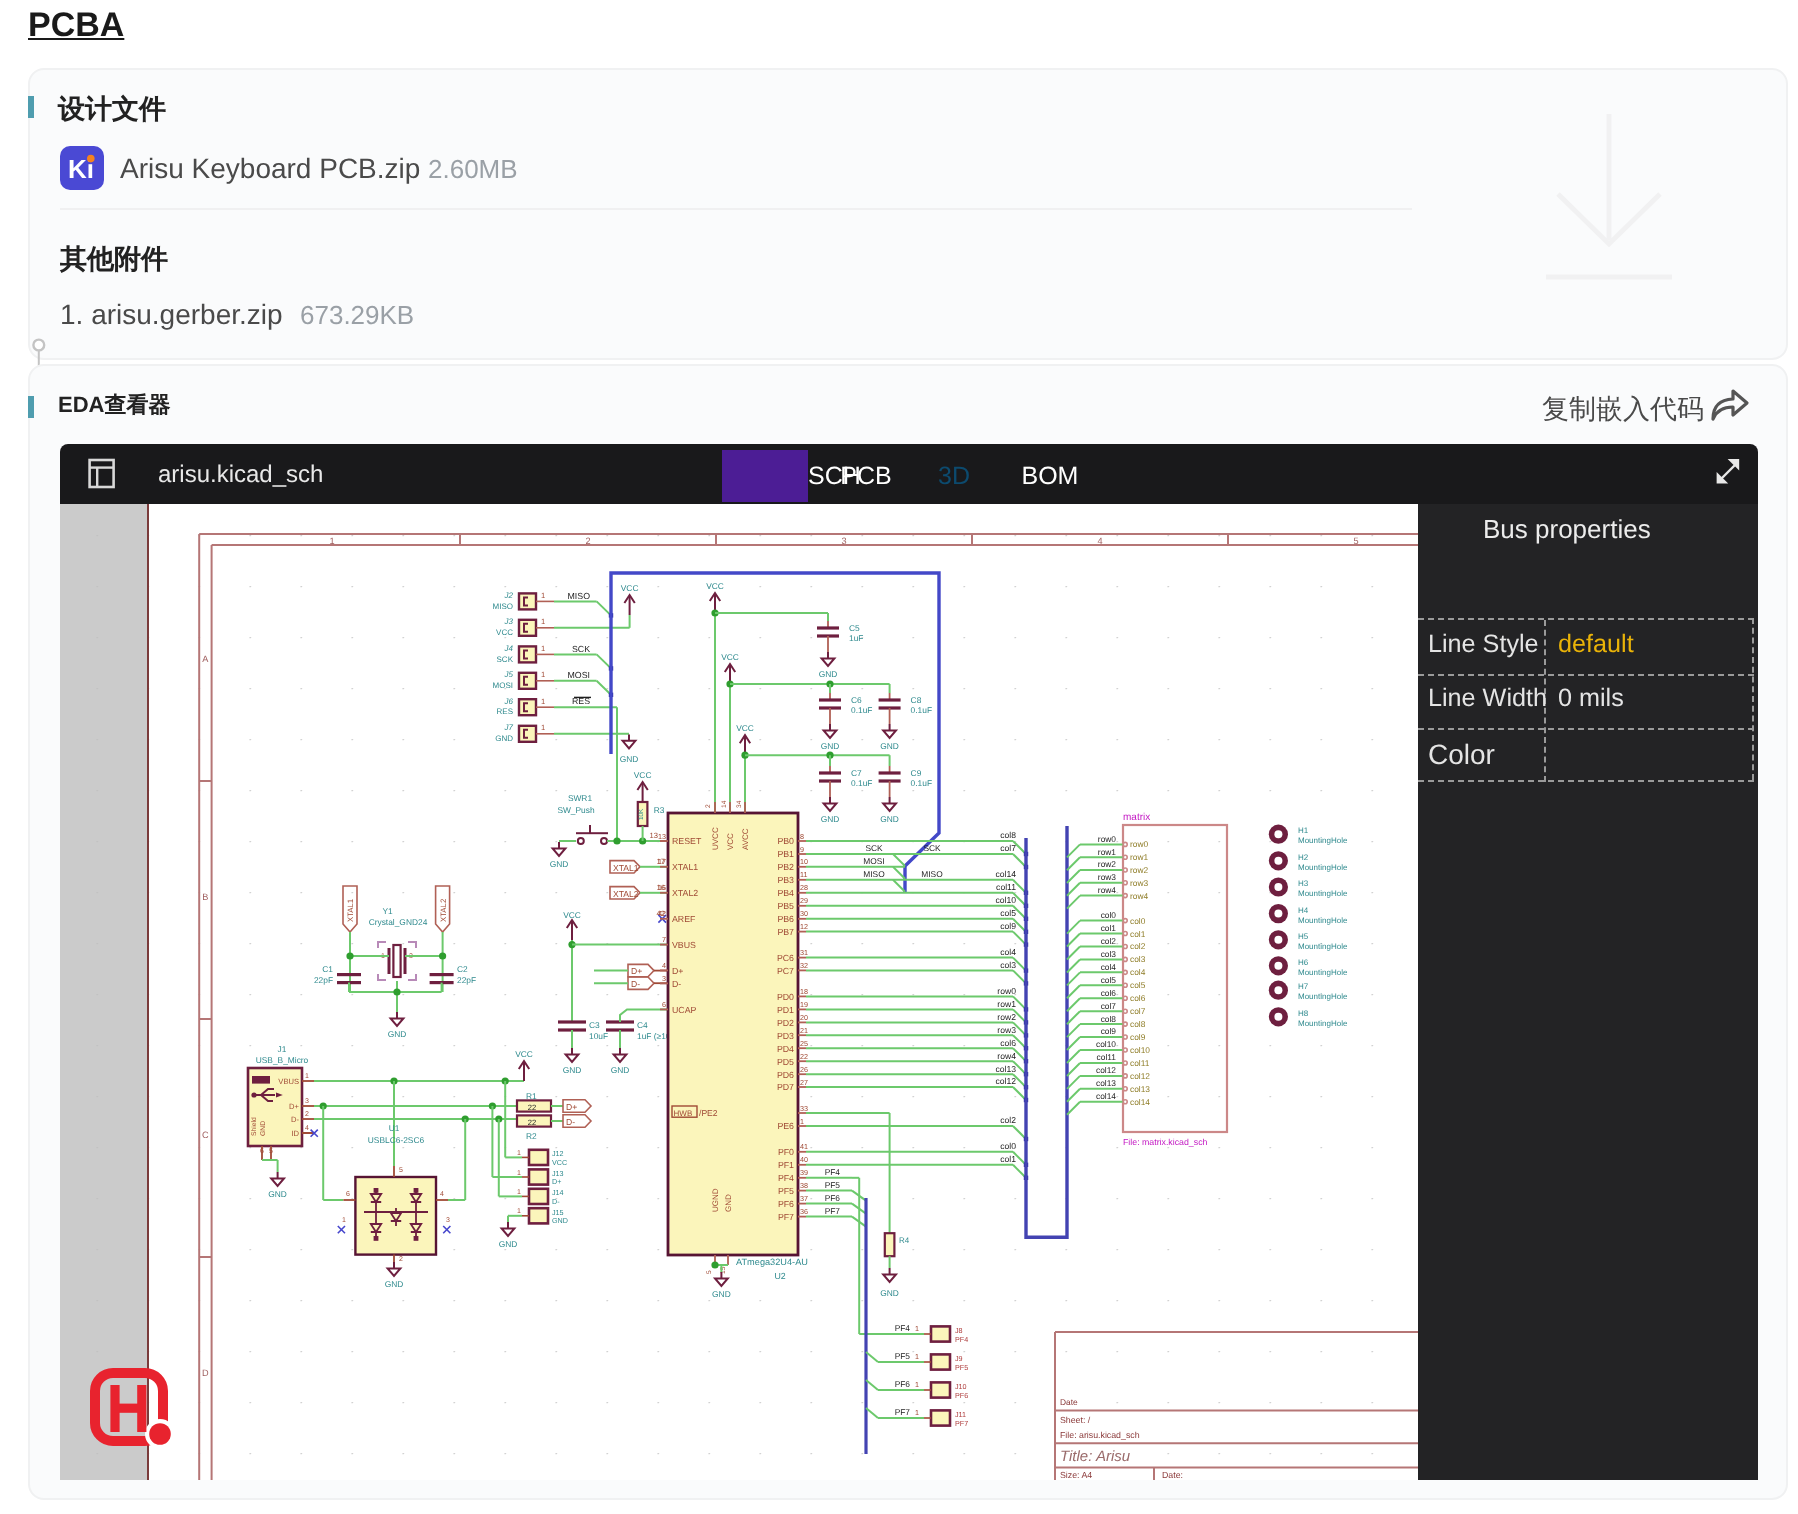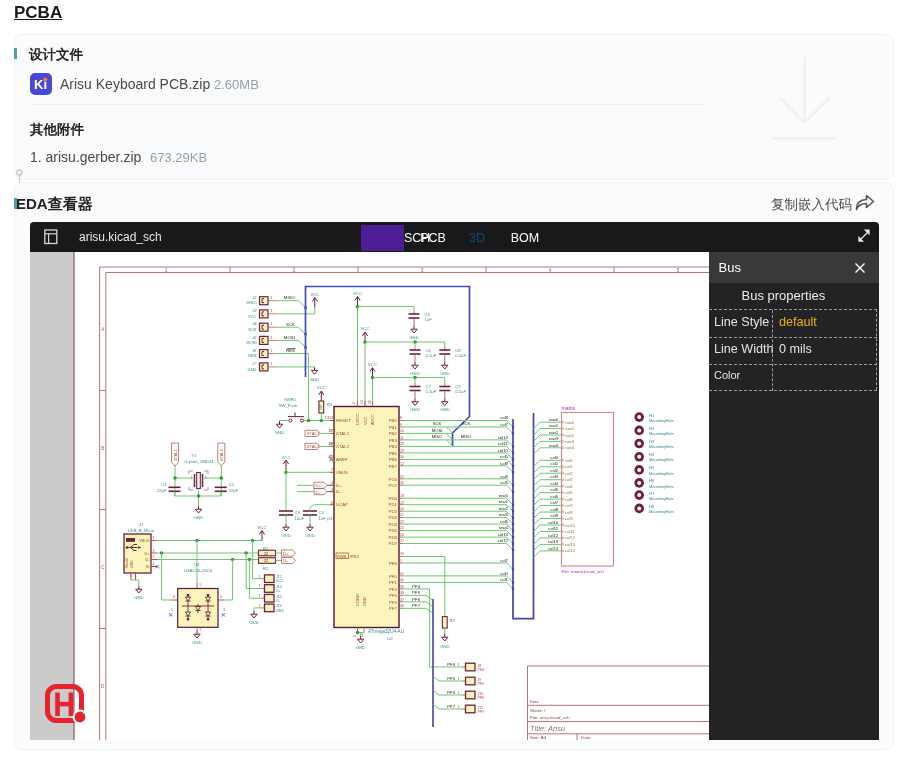--- a/index.html
+++ b/index.html
@@ -31,21 +31,21 @@
 <div class="abs" style="left:150px;top:150px;font-size:13px;color:#9aa0a6;">673.29KB</div>
 
 <svg class="abs" style="left:12px;top:165px;" width="16" height="30" viewBox="0 0 16 30">
   <line x1="7.4" y1="10" x2="7.4" y2="20" stroke="#c4c4c4" stroke-width="1"></line>
   <circle cx="7.4" cy="7.5" r="2.7" fill="#fff" stroke="#c4c4c4" stroke-width="1.2"></circle>
   <circle cx="7.4" cy="23.5" r="2.7" fill="#fff" stroke="#c4c4c4" stroke-width="1.2"></circle>
 </svg>
 
 <div class="abs" style="left:14px;top:182px;width:880px;height:568px;background:#fafbfc;border:1px solid #f0f1f2;border-radius:8px;"></div>
 <div class="abs" style="left:14px;top:197.5px;width:2.5px;height:11px;background:#4f9daf;"></div>
-<div class="abs" style="left:16px;top:195px;font-size:15px;font-weight:bold;color:#222;">EDA查看器</div>
+<div class="abs" style="left:29px;top:195px;font-size:11px;font-weight:bold;color:#222;">EDA查看器</div>
 <div class="abs" style="left:771px;top:196px;font-size:13.5px;color:#4a4a4a;">复制嵌入代码</div>
 <svg class="abs" style="left:854px;top:192px;" width="22" height="22" viewBox="0 0 22 22">
   <path d="M12.5 3.5 L19.5 9.5 L12.5 15.5 L12.5 11.5 C7 11.5 4 14 2.5 17.5 C2.5 11 6 7.8 12.5 7.5 Z" fill="none" stroke="#555" stroke-width="1.6" stroke-linejoin="round"></path>
 </svg>
 
 <div class="abs" style="left:30px;top:222px;width:849px;height:30px;background:#19191b;border-radius:4px 4px 0 0;"></div>
 <svg class="abs" style="left:44px;top:229px;" width="14" height="16" viewBox="0 0 14 16">
   <rect x="0.8" y="1" width="12" height="13.5" fill="none" stroke="#d8d8d8" stroke-width="1.3"></rect>
   <line x1="0.8" y1="4.8" x2="12.8" y2="4.8" stroke="#d8d8d8" stroke-width="1.2"></line>
   <line x1="4.6" y1="4.8" x2="4.6" y2="14.5" stroke="#d8d8d8" stroke-width="1.2"></line>
@@ -877,30 +877,25 @@
 <rect x="47.5" y="686.5" width="34" height="34" rx="9" fill="none" stroke="#e8232e" stroke-width="5"></rect>
 <circle cx="80" cy="717" r="7.5" fill="#ffffff"></circle>
 <circle cx="80" cy="717" r="5.4" fill="#e8232e"></circle>
 <rect x="55.2" y="692.5" width="4.6" height="23.5" fill="#e8232e"></rect>
 <rect x="68.6" y="692.5" width="4.6" height="23.5" fill="#e8232e"></rect>
 <rect x="57" y="701.8" width="14" height="4.6" fill="#e8232e"></rect>
 </g>
 </svg>
 
 <div class="abs" style="left:709px;top:252px;width:170px;height:488px;background:#232325;">
-  <div style="height:31px;background:#39393b;color:#fff;font-size:13px;font-weight:normal;line-height:31px;padding-left:9.5px;position:relative;">Bus
-    <svg style="position:absolute;right:12px;top:8.5px;" width="14" height="14" viewBox="0 0 14 14">
-        <path d="M2.5,2.5 L11.5,11.5 M11.5,2.5 L2.5,11.5" stroke="#fff" stroke-width="1.4"></path>
-      </svg>
-  </div>
   <div style="height:26px;line-height:26px;color:#ececec;font-size:13px;padding-left:4.5px;margin-left:28px;">Bus properties</div>
   <div style="position:absolute;left:0;top:57px;width:168px;height:81px;border-top:1px dashed #9a9a9a;border-right:1px dashed #9a9a9a;text-align:center;">
     <div style="position:absolute;left:62.5px;top:0;height:81px;border-left:1px dashed #9a9a9a;"></div>
     <div style="position:absolute;left:0;top:26.5px;width:168px;border-top:1px dashed #9a9a9a;"></div>
     <div style="position:absolute;left:0;top:53.5px;width:168px;border-top:1px dashed #9a9a9a;"></div>
     <div style="position:absolute;left:0;top:80px;width:168px;border-top:1px dashed #9a9a9a;"></div>
     <div style="position:absolute;left:5px;top:5px;color:#e4e4e4;font-size:12.6px;">Line Style</div>
     <div style="position:absolute;left:70px;top:5px;color:#eab308;font-size:12.6px;">default</div>
     <div style="position:absolute;left:5px;top:32px;color:#e4e4e4;font-size:12.6px;">Line Width</div>
     <div style="position:absolute;left:70px;top:32px;color:#e4e4e4;font-size:12.6px;">0 mils</div>
-    <div style="position:absolute;left:5px;top:59px;color:#e4e4e4;font-size:11px;">Color</div>
+    <div style="position:absolute;left:5px;top:59px;color:#e4e4e4;font-size:14px;">Color</div>
   </div>
 </div>
 
 </body></html>

